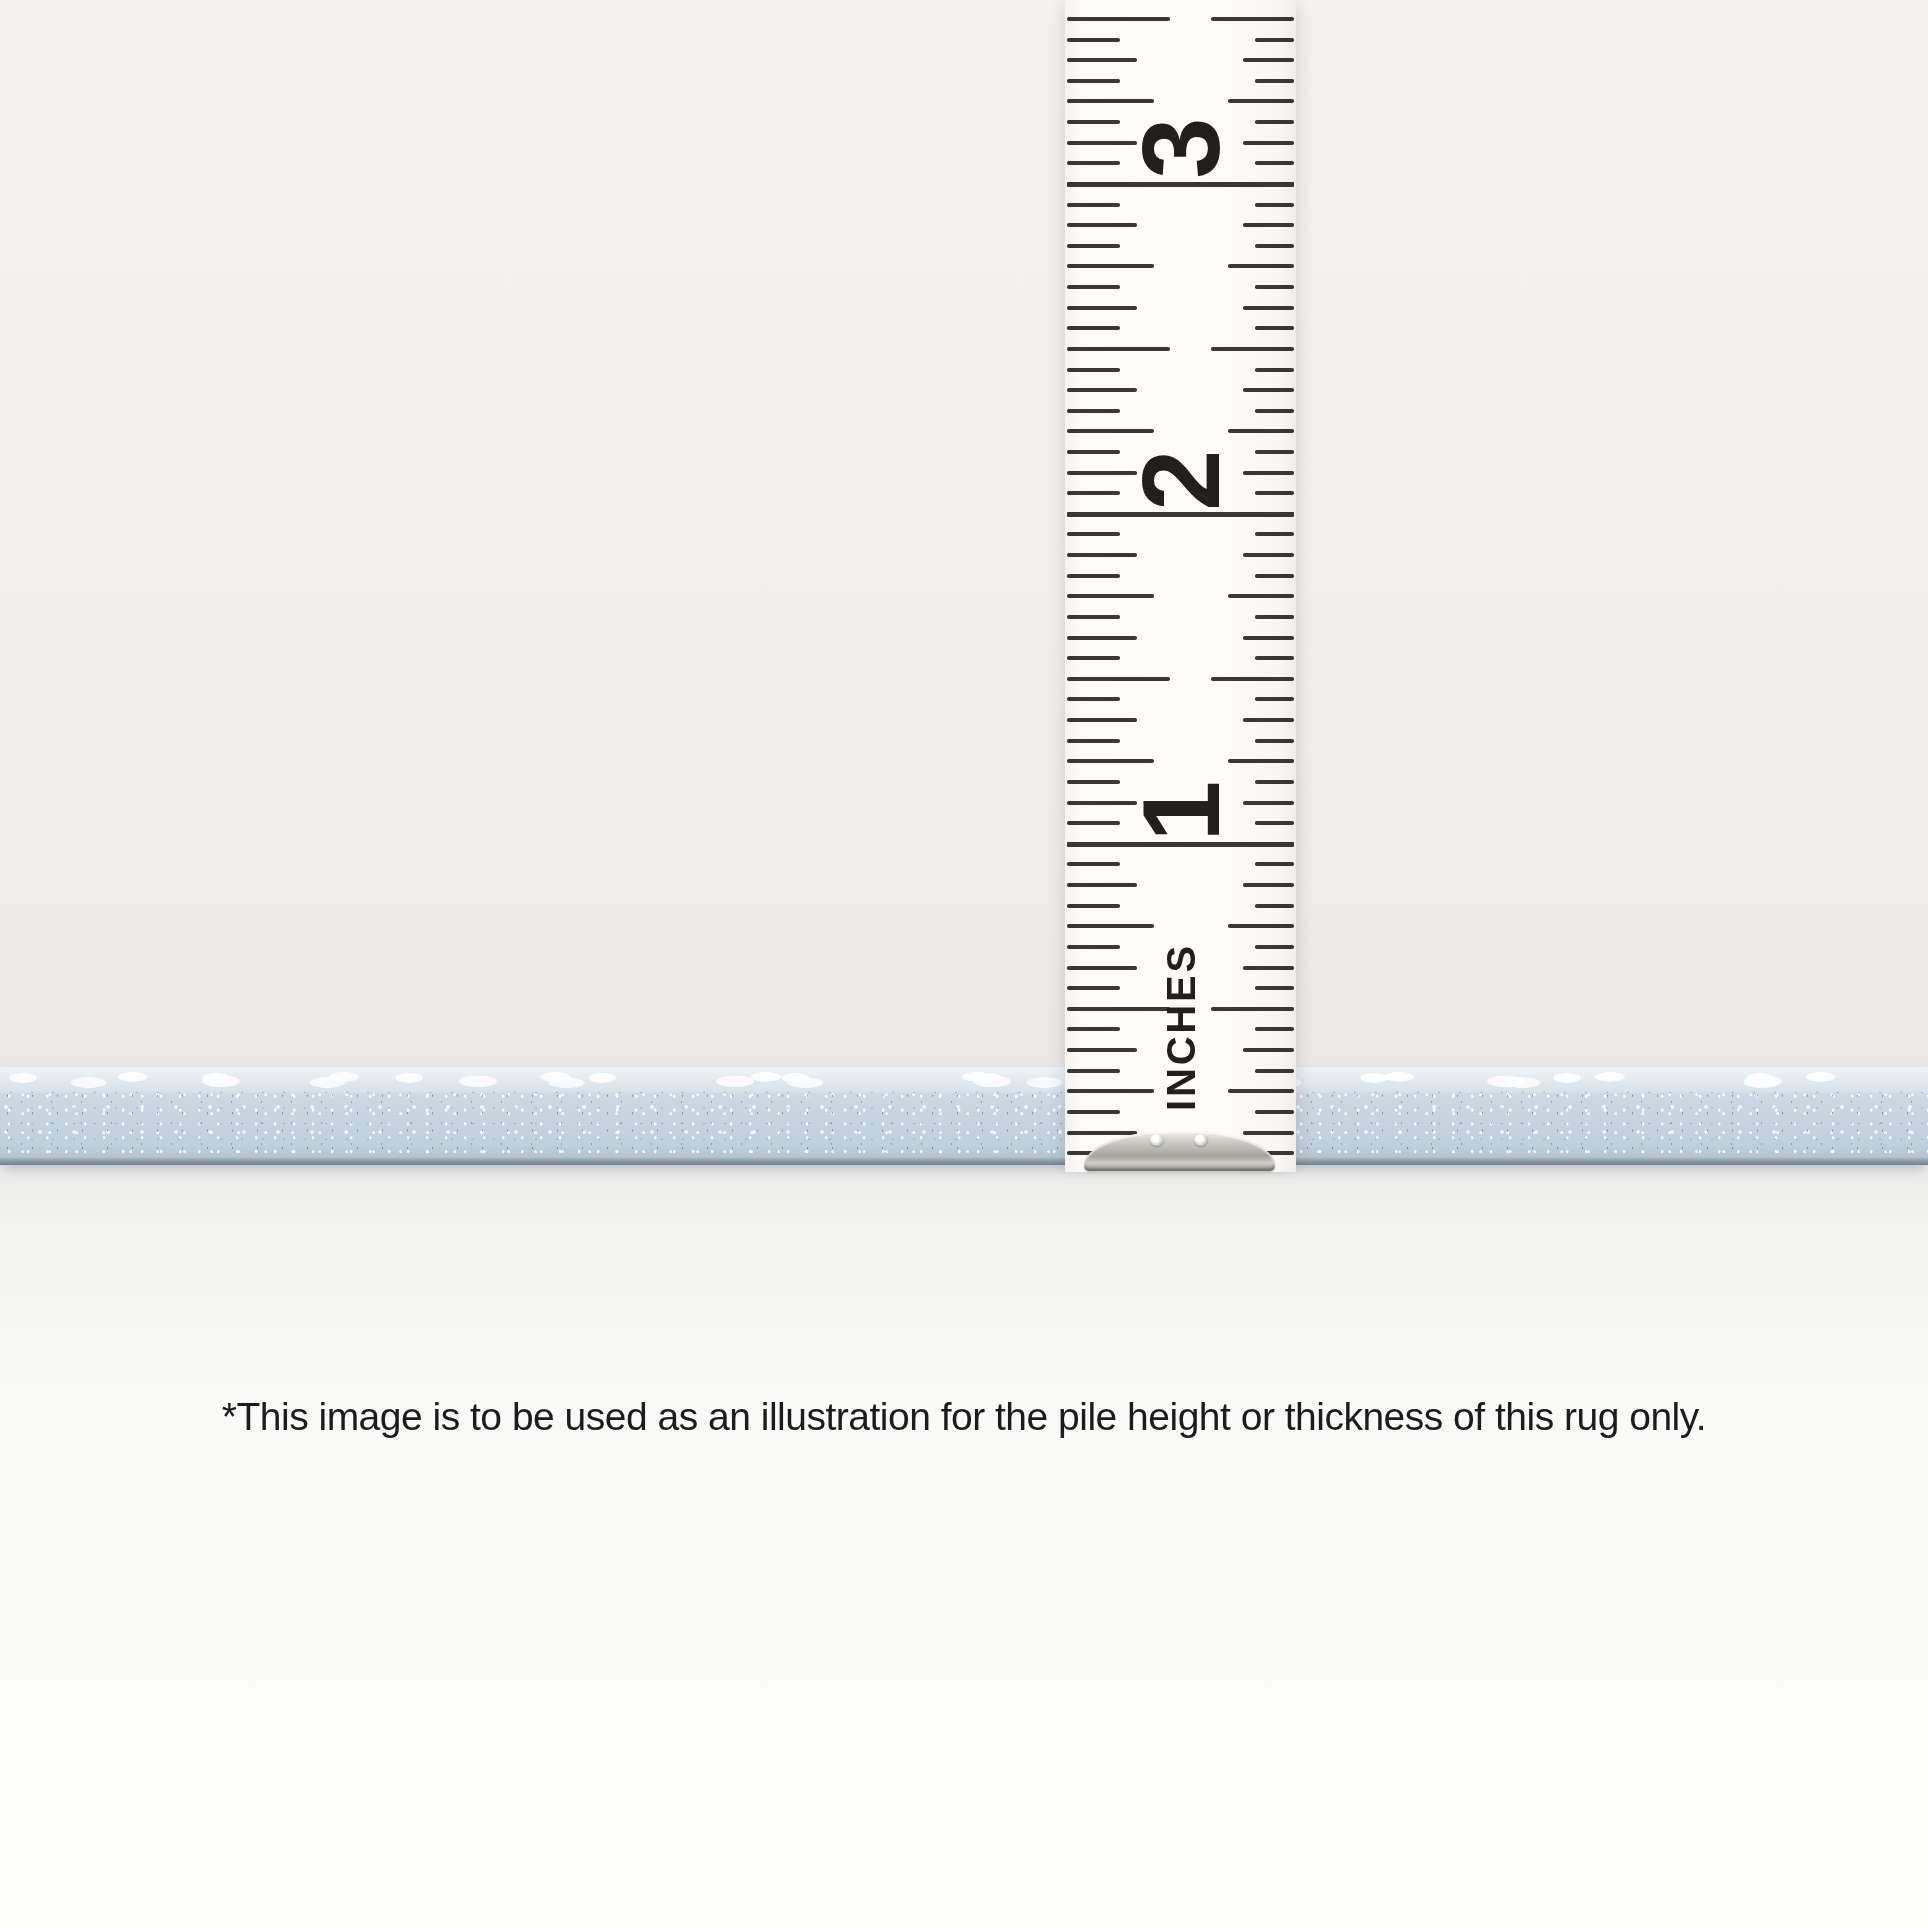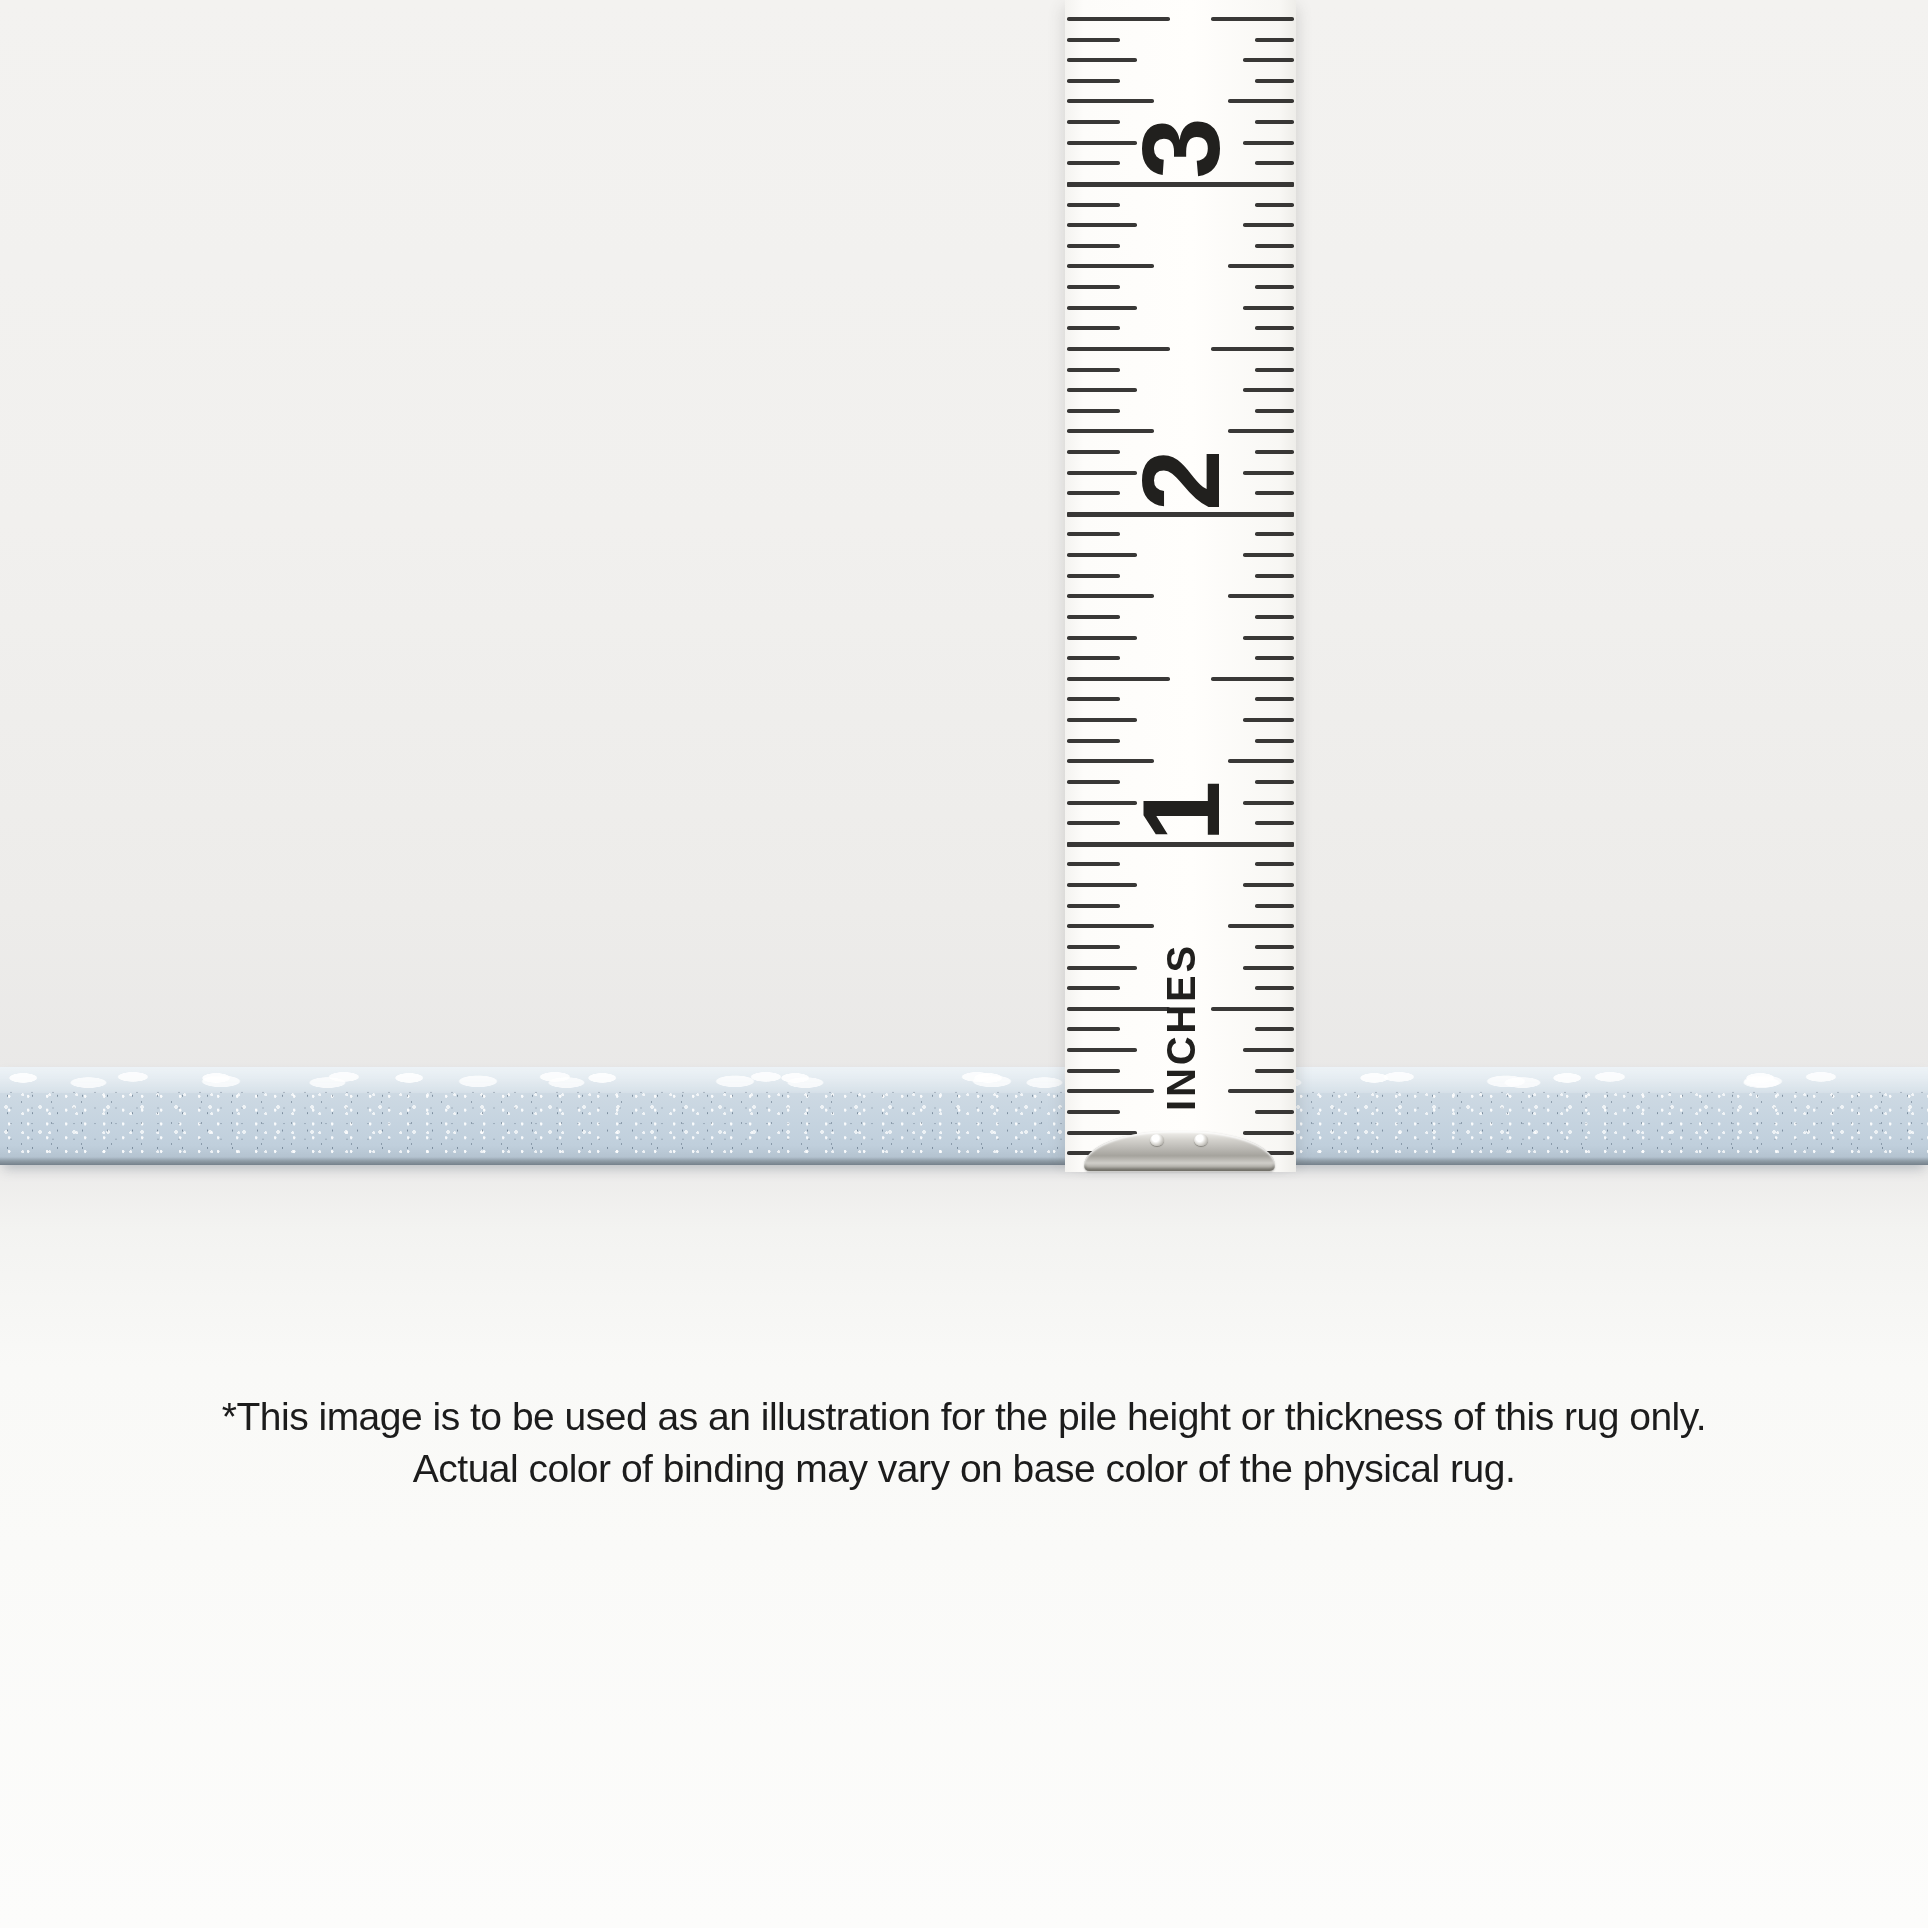--- a/index.html
+++ b/index.html
@@ -245,17 +245,16 @@
     <span class="inches-label">INCHES</span>
 
     <div class="metal-end">
       <span class="rivet r1"></span>
       <span class="rivet r2"></span>
     </div>
   </div>
 
   <div class="disclaimer">
     <div>*This image is to be used as an illustration for the pile height or thickness of this rug only.</div>
-    <div>Actual color of binding may vary on base color of the physical rug.</div>
   </div>
 
 </div>
 
 
 </body></html>

